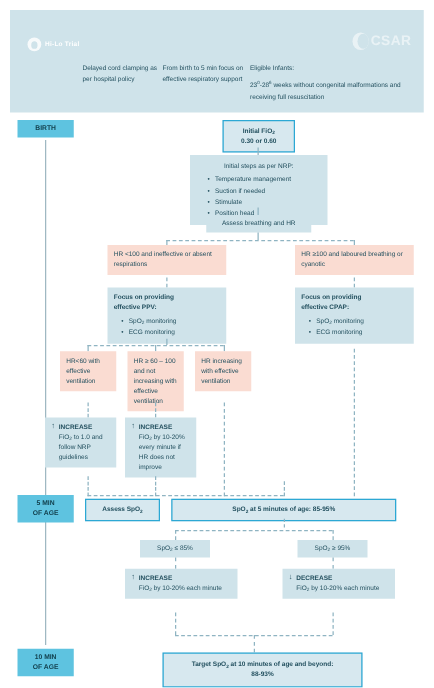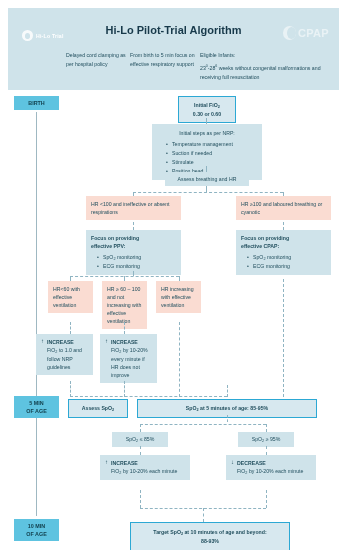--- a/index.html
+++ b/index.html
@@ -141,24 +141,23 @@
 
 <div class="header">
 
   <div class="logo-left">
     <span class="mark"></span>
     <span class="txt">Hi-Lo Trial</span>
   </div>
 
   <div class="logo-right">
     <span class="crescent"></span>
-    <span class="txt">CPAP</span>
-  </div>
-
-  <div class="header-title">Hi-Lo Pilot-Trial Algorithm</div>
+    <span class="txt">CSAR</span>
+  </div>
+
 
   <div class="hdr-col hdr-col-1">Delayed cord clamping as per hospital policy</div>
   <div class="hdr-col hdr-col-2">From birth to 5 min focus on effective respiratory support</div>
 
   <div class="hdr-col hdr-col-3">
     <span class="lead">Eligible Infants:</span>
     <span>23</span><sup>0</sup>-<span>28</span><sup>6</sup><span> weeks without congenital malformations and receiving  full resuscitation</span>
   </div>
 </div>
 

